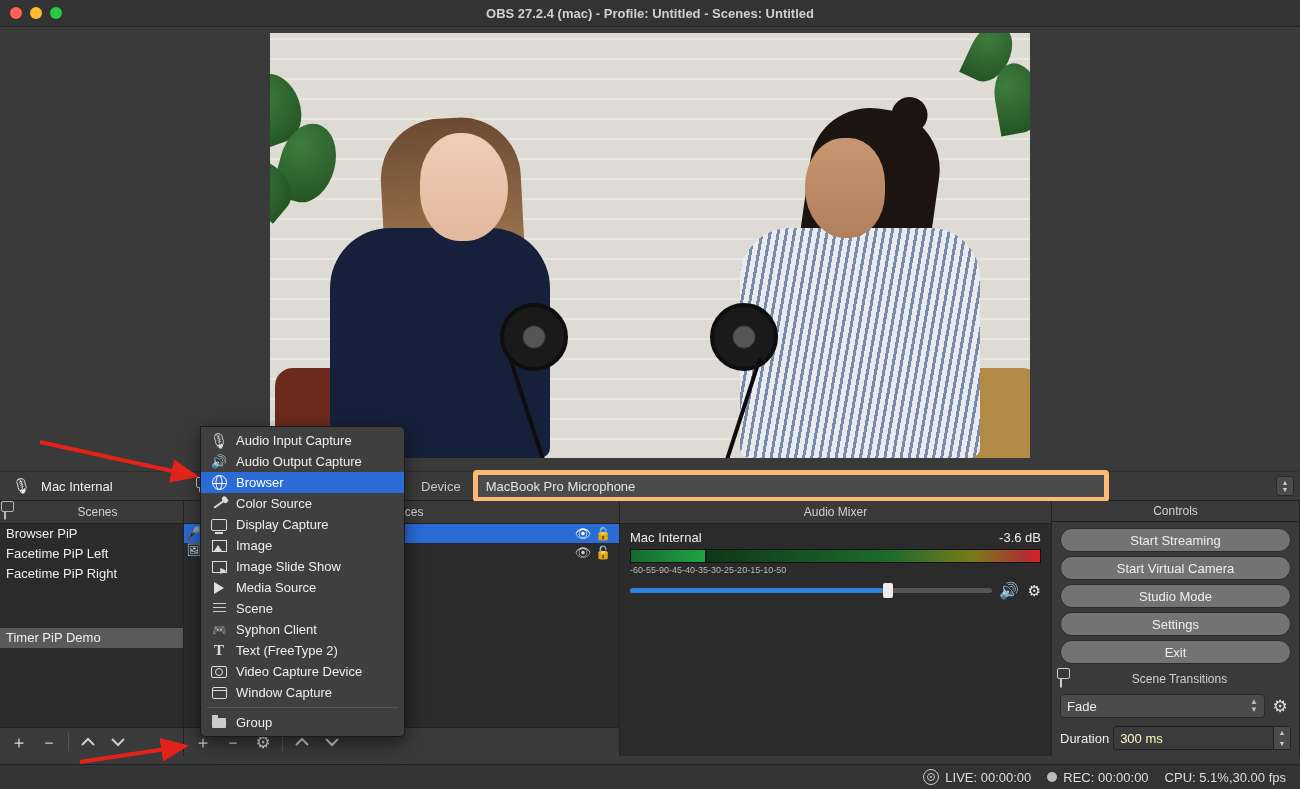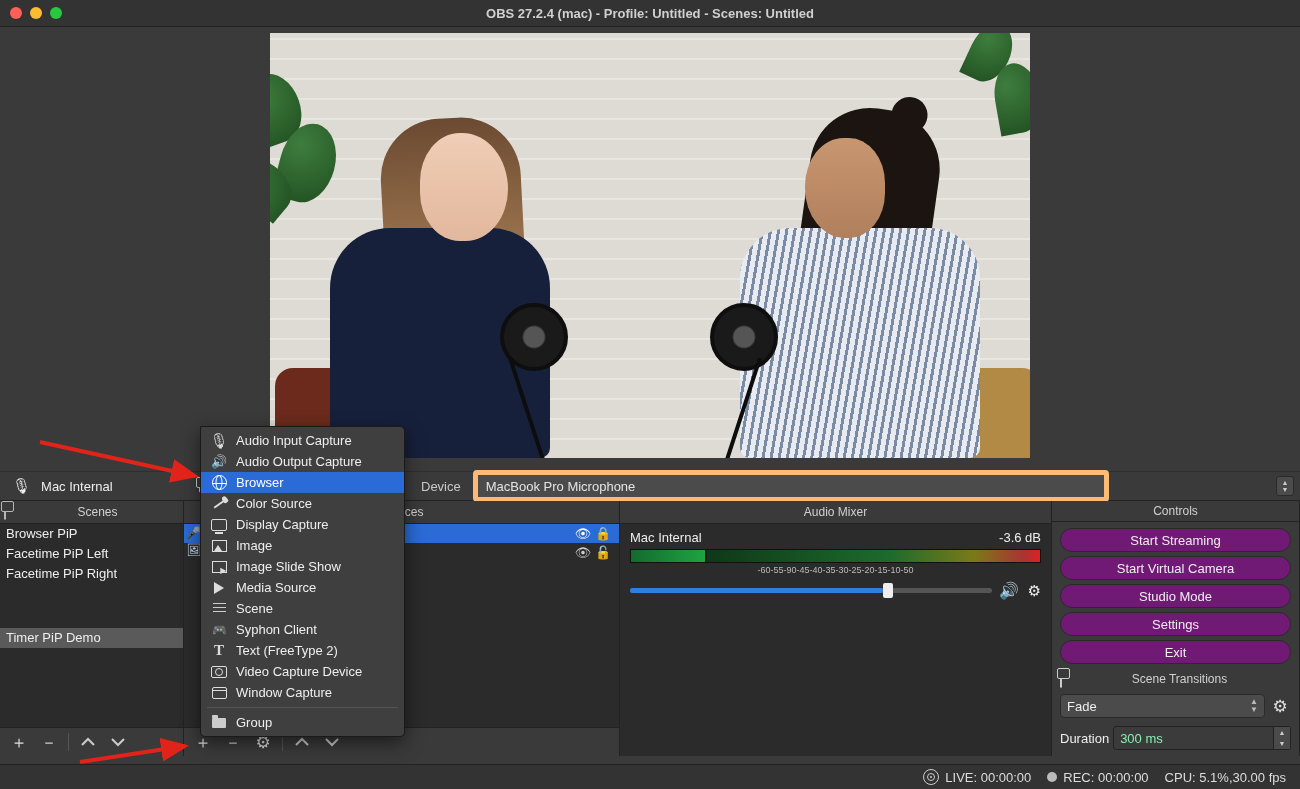--- a/index.html
+++ b/index.html
@@ -102,39 +102,39 @@
   .lock{width:20px;text-align:center;color:#888;}
   .srcicons{position:absolute;left:2px;top:0;display:flex;flex-direction:column;gap:1px;padding-top:1px;}
   .srcicons span{width:16px;height:16px;display:flex;align-items:center;justify-content:center;font-size:12px;color:#cde6ff;}
   
   .mixbody{padding:6px 10px;}
   .mixtop{display:flex;justify-content:space-between;font-size:13px;color:#eee;}
   .vu{height:12px;margin-top:4px;border:1px solid #111;background:#1c1c1c;position:relative;overflow:hidden;}
   .vu .bar{position:absolute;top:0;bottom:0;}
   .vu .b1{left:0;width:18%;background:linear-gradient(90deg,#146b2e,#1fa342);}
   .vu .b2{left:18.5%;right:0;background:linear-gradient(90deg,#0f3818,#1d6b2d 55%,#7a7a18 80%,#a33 95%,#d22);} 
-  .ticks{display:flex;justify-content:center;font-size:9px;color:#bbb;margin-top:2px;}
+  .ticks{display:flex;justify-content:flex-start;font-size:9px;color:#bbb;margin-top:2px;}
   .slrow{display:flex;align-items:center;gap:8px;margin-top:6px;}
   .track{flex:1;height:5px;background:#555;border-radius:3px;position:relative;}
   .track .fill{position:absolute;left:0;top:0;bottom:0;width:70%;background:#2f7fe0;border-radius:3px;}
   .thumb{position:absolute;left:70%;top:-5px;width:10px;height:15px;background:#eee;border-radius:2px;}
   .spk{font-size:16px;color:#eee;}
   .gear{font-size:15px;color:#eee;}
   
   .ctrlbody{padding:6px 8px;display:flex;flex-direction:column;gap:4px;}
-  .cbtn{height:22px;background:#701a75;border:1px solid #2a2a2a;border-radius:12px;display:flex;align-items:center;justify-content:center;color:#eee;font-size:13px;cursor:pointer;}
+  .cbtn{height:22px;background:#737373;border:1px solid #2a2a2a;border-radius:12px;display:flex;align-items:center;justify-content:center;color:#eee;font-size:13px;cursor:pointer;}
   .transhead{height:22px;display:flex;align-items:center;margin-top:0;}
   .transhead .pop{margin-right:6px;}
   .transhead .ht{flex:1;text-align:center;color:var(--header);font-size:12px;}
   .selbox{height:22px;background:#4b4b4b;border:1px solid #2a2a2a;border-radius:4px;display:flex;align-items:center;padding:0 6px;color:#eee;font-size:13px;}
   .selbox .chv{margin-left:auto;font-size:8px;line-height:8px;display:flex;flex-direction:column;color:#bbb;}
   .durrow{display:flex;align-items:center;gap:4px;margin-top:4px;}
   .durlabel{font-size:13px;color:#eee;}
   .spinner{flex:1;display:flex;}
-  .spinner .sv{flex:1;height:22px;background:#3b3b3b;border:1px solid #222;border-radius:3px 0 0 3px;padding:0 6px;display:flex;align-items:center;color:#86efac;}
+  .spinner .sv{flex:1;height:22px;background:#3b3b3b;border:1px solid #222;border-radius:3px 0 0 3px;padding:0 6px;display:flex;align-items:center;color:#fef9c3;}
   .spinner .ar{width:16px;display:flex;flex-direction:column;border:1px solid #222;border-left:none;border-radius:0 3px 3px 0;}
   .spinner .ar span{flex:1;background:#4a4a4a;font-size:7px;display:flex;align-items:center;justify-content:center;color:#ccc;}
   
   .ctxmenu{
     position:absolute;left:200px;top:426px;width:203px;
     background:#3f3f3f;border:1px solid #1a1a1a;border-radius:0 5px 5px 5px;
     box-shadow:0 6px 18px rgba(0,0,0,.5);
     padding:3px 0;z-index:50;
   }
   .ctxitem{display:flex;align-items:center;gap:9px;height:21px;padding:0 10px;color:#eee;font-size:13px;cursor:pointer;white-space:nowrap;}

